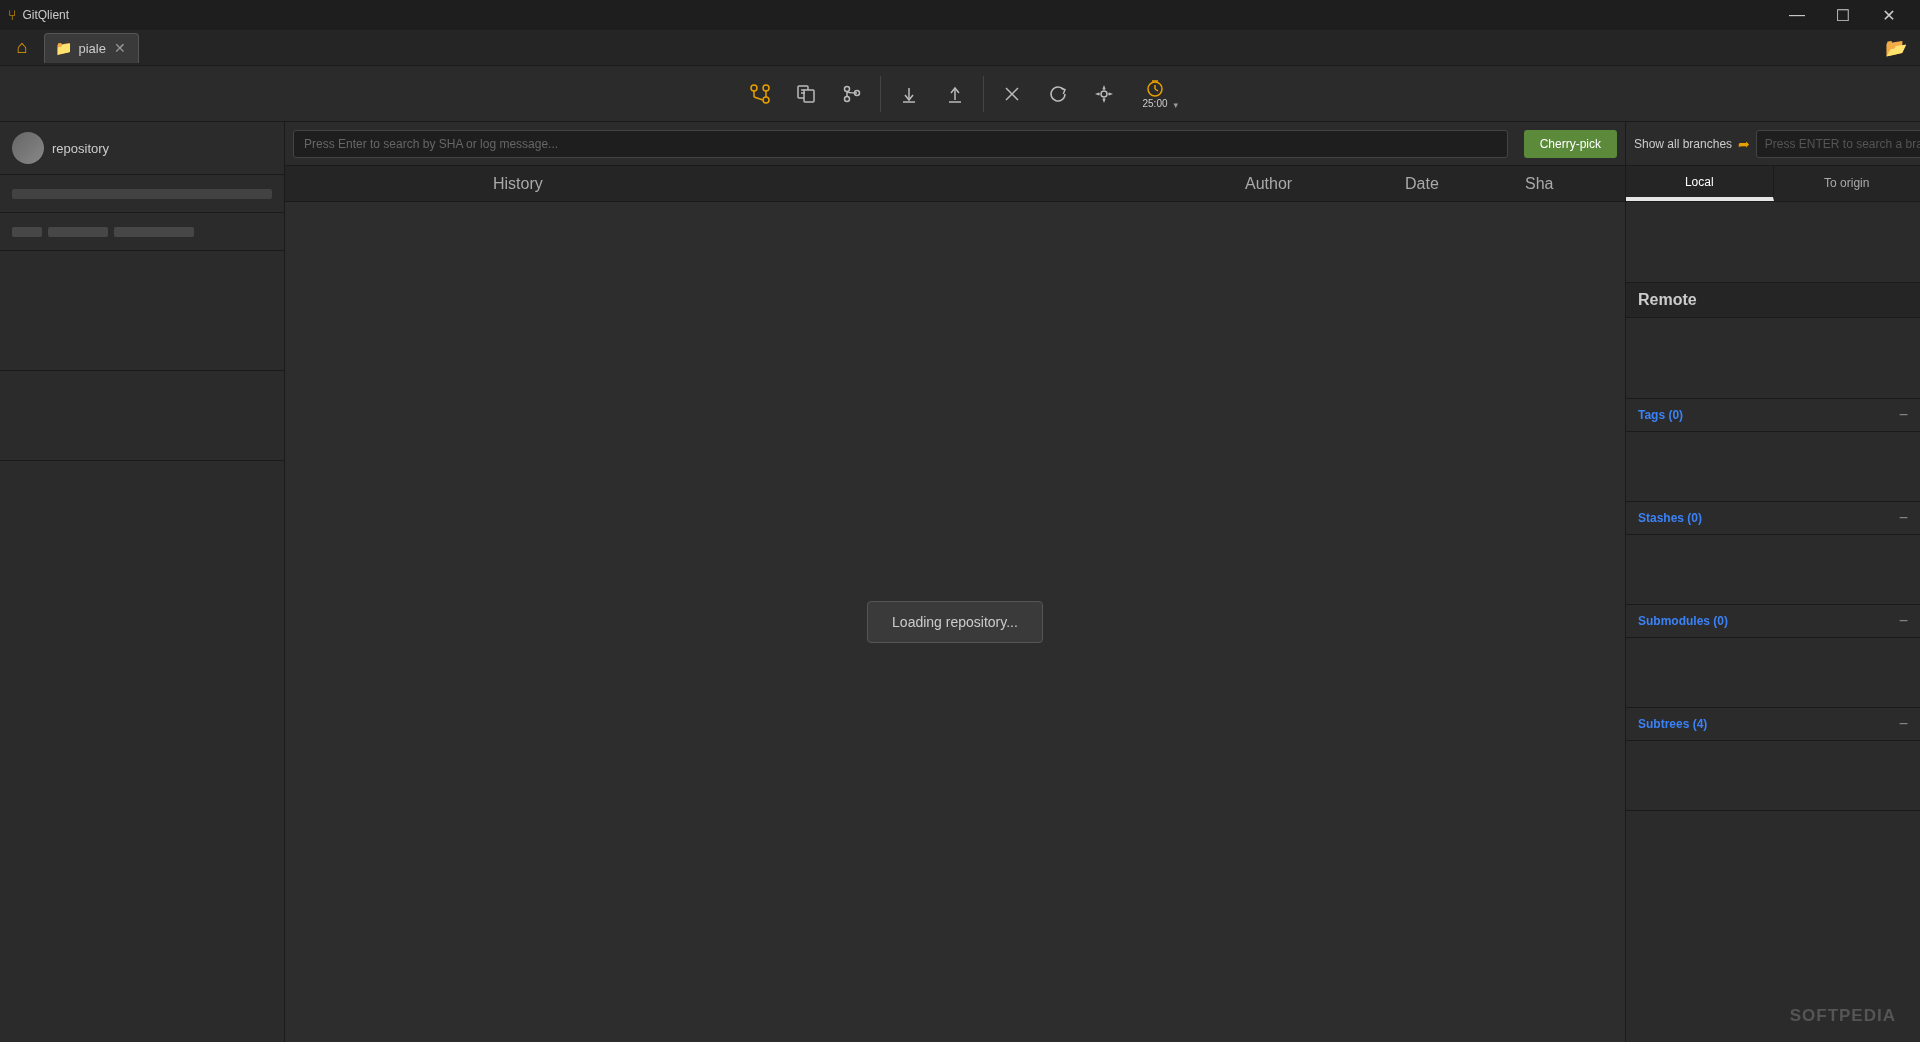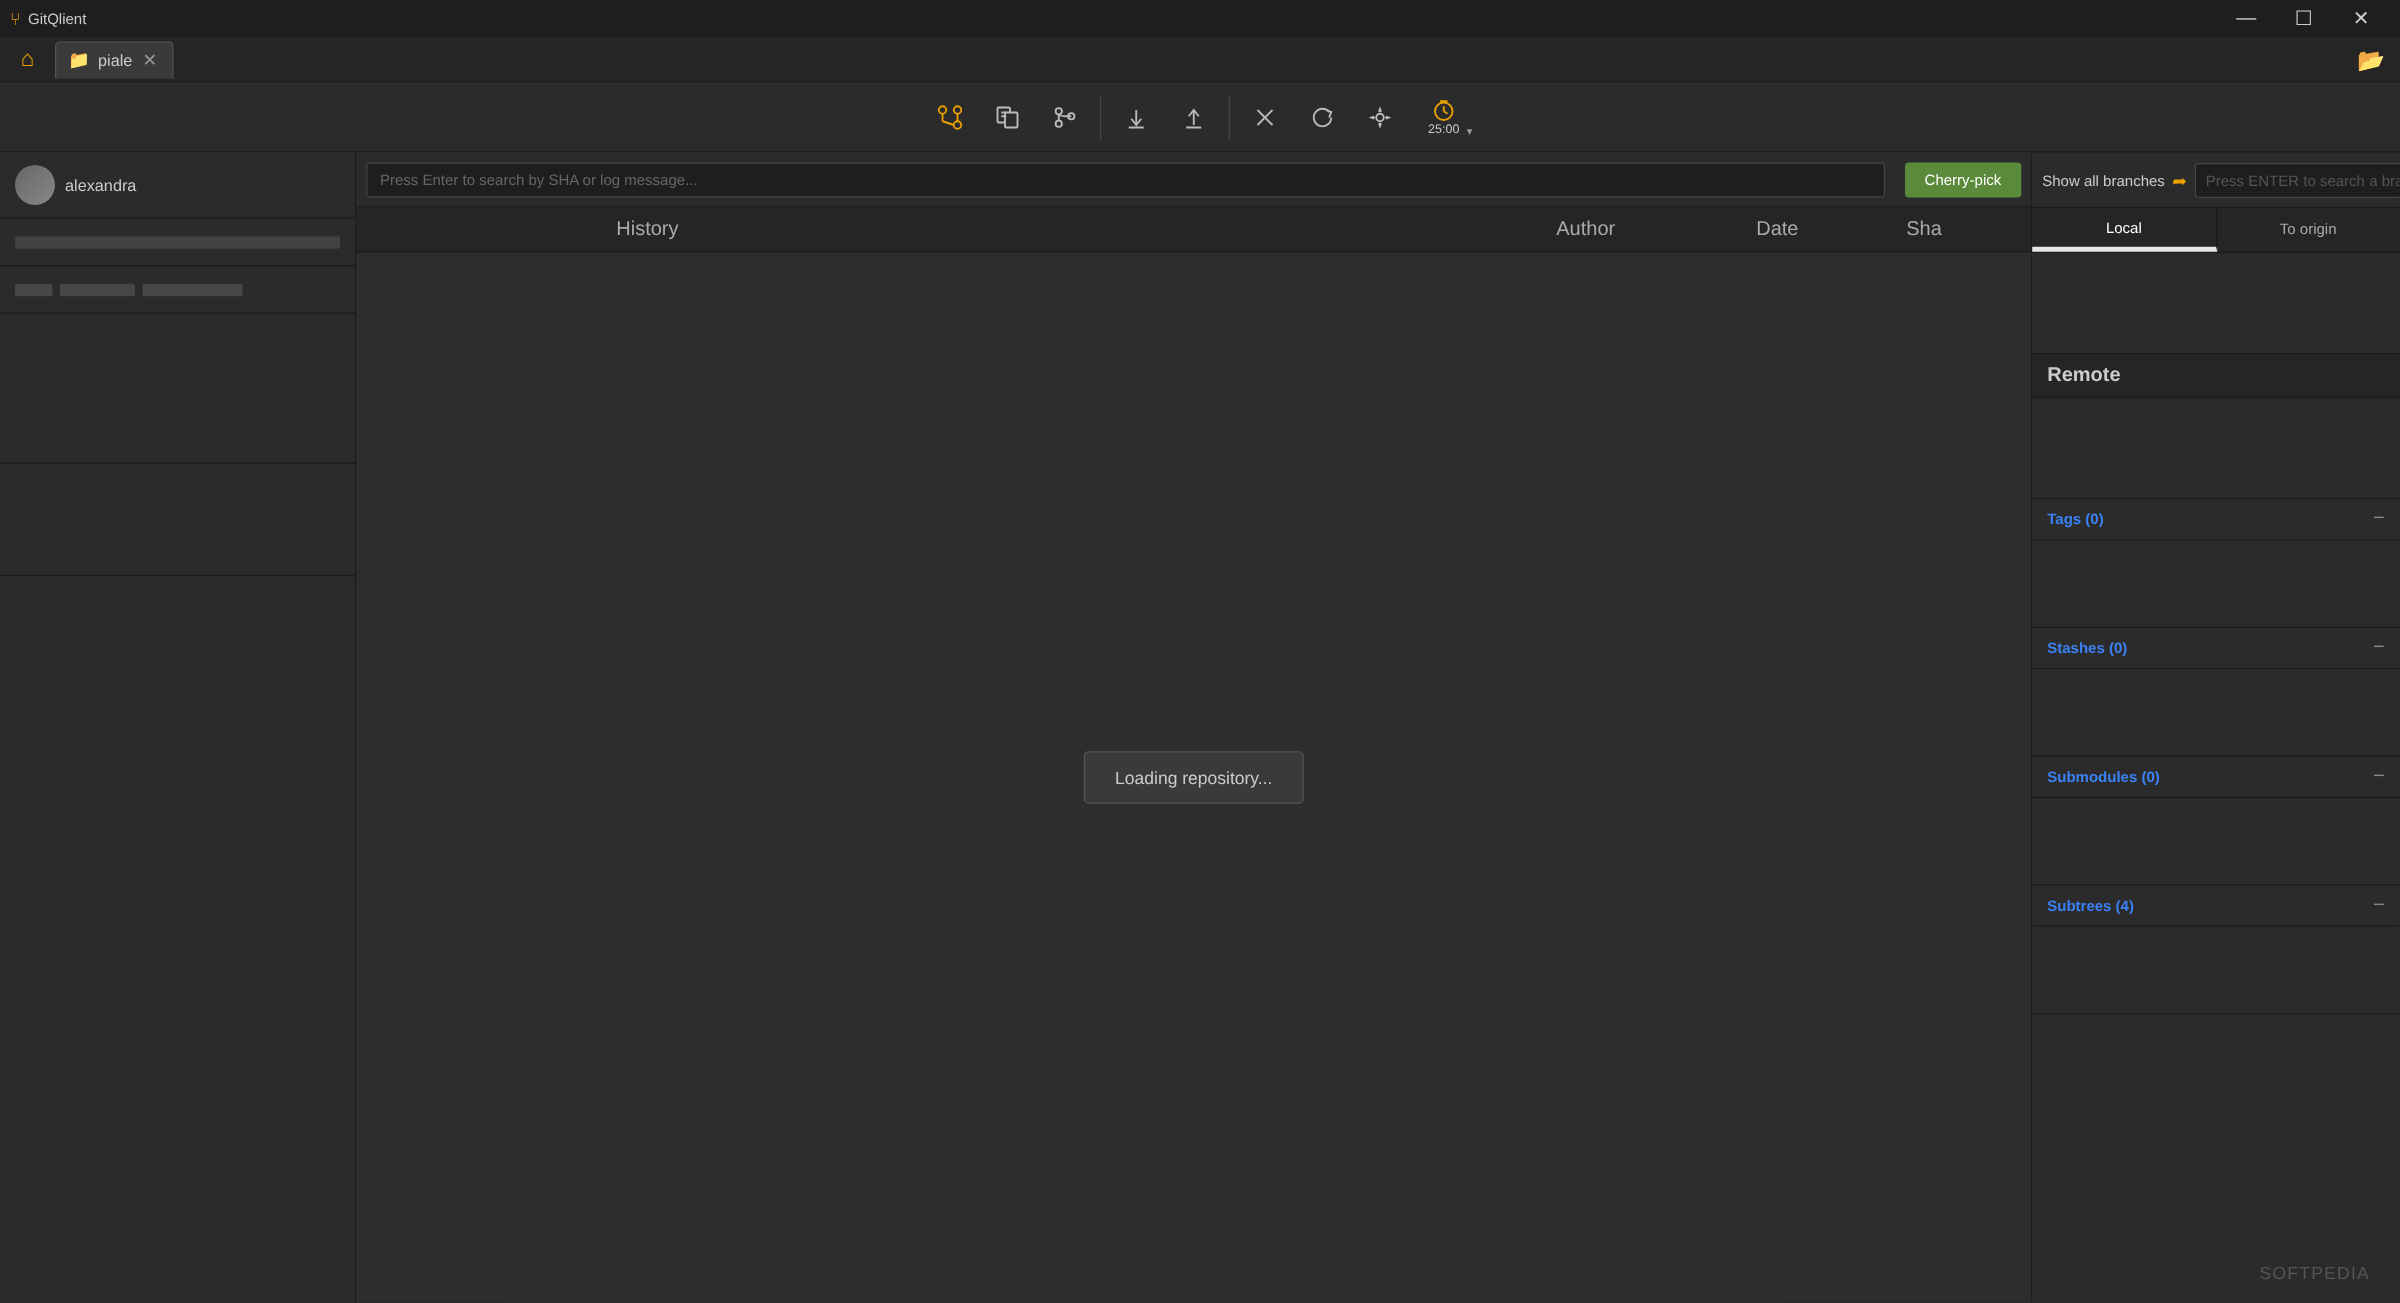--- a/index.html
+++ b/index.html
@@ -420,22 +420,22 @@
       min-height: 60px;
       background: #2b2b2b;
     }
 
     
     #watermark {
       position: fixed;
       bottom: 16px;
       right: 24px;
       color: #555;
-      font-size: 14px;
-      font-weight: 400;
+      font-size: 17px;
+      font-weight: 700;
       letter-spacing: 1px;
       pointer-events: none;
     }
   </style>
 </head>
 <body>
 
 <div id="titlebar">
   <div id="titlebar-left">
     <span id="titlebar-icon">⑂</span>
@@ -542,21 +542,21 @@
   </button>
 </div>
 
 <div id="main">
 
   <div id="sidebar">
     <div class="sidebar-user-row">
       <div class="avatar">
         <div class="avatar-img-placeholder"></div>
       </div>
-      <span>alexandra</span>
+      <span>repository</span>
     </div>
     <div class="sidebar-repo-row">
       <div class="sidebar-blurred-bar" style="background:#5a5a5a; height:10px; border-radius:2px;"></div>
     </div>
     <div class="sidebar-repo-row">
       <div style="display:flex;gap:6px;width:100%;">
         <div style="width:30px;height:10px;background:#5a5a5a;border-radius:2px;opacity:0.6;"></div>
         <div style="width:60px;height:10px;background:#5a5a5a;border-radius:2px;opacity:0.6;"></div>
         <div style="width:80px;height:10px;background:#5a5a5a;border-radius:2px;opacity:0.6;"></div>
       </div>

